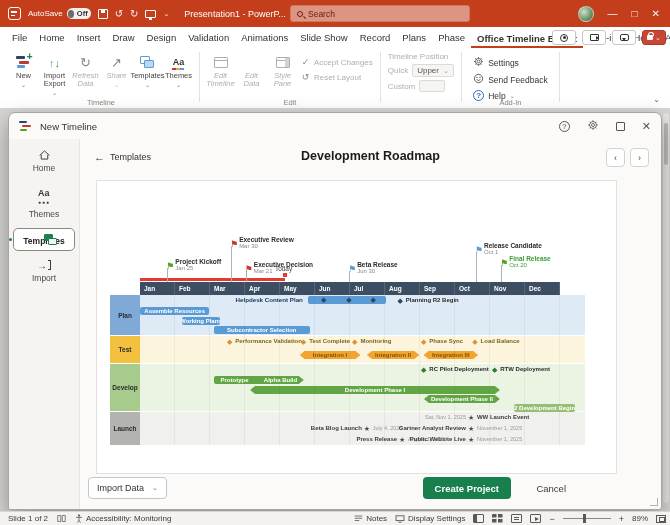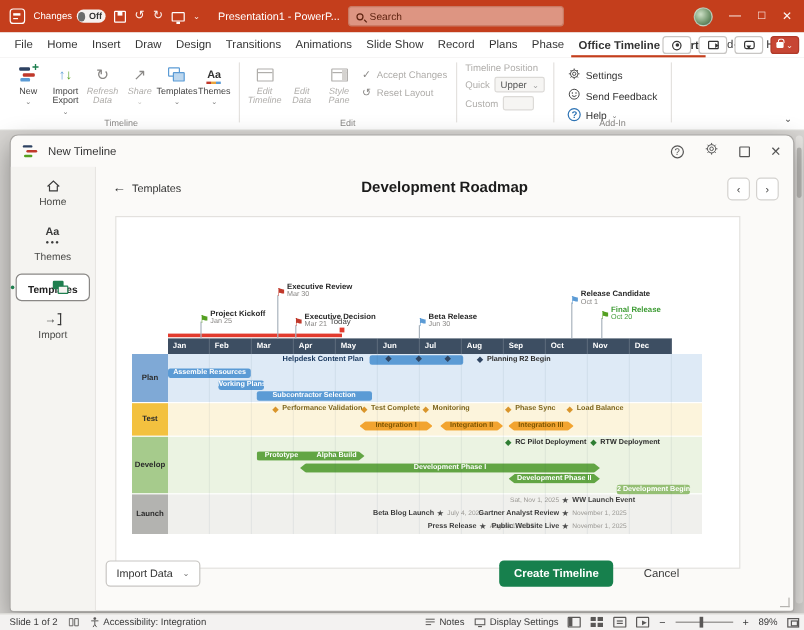--- a/index.html
+++ b/index.html
@@ -164,21 +164,21 @@
   .bar .dia{position:absolute;top:0;font-size:7px;line-height:8px;font-weight:normal;}
   .tl-text{position:absolute;top:1px;font-size:6.2px;font-weight:bold;color:#17365D;white-space:nowrap;line-height:8px;}
   .tl-ms{position:absolute;top:1px;display:flex;align-items:center;gap:3px;white-space:nowrap;line-height:9px;}
   .tl-ms .d{font-size:7px;}
   .tl-ms .t{font-size:6px;font-weight:bold;color:#2b2b2b;}
   .star-item .st{position:absolute;font-size:7px;color:#4a4a4a;top:1px;line-height:9px;}
   .star-item .pre,.star-item .post{position:absolute;top:1px;white-space:nowrap;line-height:9px;}
   .kind-name{font-size:6px;font-weight:bold;color:#3b3b3b;}
   .kind-date{font-size:5.5px;color:#9b9995;}
 
-  .dlg-foot{position:absolute;left:0;right:0;bottom:12px;height:36px;}
+  .dlg-foot{position:absolute;left:0;right:0;bottom:2px;height:36px;}
   .imp-btn{position:absolute;left:8px;top:6px;height:22px;padding:0 8px;border:1px solid #c8c6c3;border-radius:4px;background:#fff;display:flex;align-items:center;gap:8px;font-size:9px;color:#333;}
   .create-btn{position:absolute;right:150px;top:6px;height:22px;padding:0 12px;background:#17804D;border-radius:4px;color:#fff;font-size:9.5px;font-weight:bold;display:flex;align-items:center;}
   .cancel-btn{position:absolute;right:95px;top:6px;height:22px;display:flex;align-items:center;font-size:9.5px;color:#3b3b3b;}
   .resize{position:absolute;right:3px;bottom:3px;width:8px;height:8px;border-right:1.5px solid #b5b3b0;border-bottom:1.5px solid #b5b3b0;}
 
   
   .stb{position:absolute;left:0;top:511px;width:670px;height:14px;background:#f3f2f1;border-top:1px solid #d8d6d3;display:flex;align-items:center;font-size:8px;color:#3b3b3b;}
   .stb-left{display:flex;align-items:center;gap:9px;padding-left:8px;}
   .stb-right{position:absolute;right:4px;display:flex;align-items:center;gap:8px;}
   .stb svg{display:block;}
@@ -201,21 +201,21 @@
 
 <div class="screen">
 
   <div class="tb">
     <div class="tb-left">
       <span class="app-icon">
           <i></i>
           <i></i>
         </span>
       <span class="autosave">
-        <span>Changes</span>
+        <span>AutoSave</span>
         <span class="toggle">
             <i class="knob"></i>
             <span>Off</span>
           </span>
       </span>
       <span class="floppy">
           <i></i>
         </span>
       <span class="tb-ic">↺</span>
       <span class="tb-ic">↻</span>
@@ -235,21 +235,21 @@
     </div>
   </div>
 
   <div class="mb">
     <div class="mb-items" id="menu-items">
         <div class="mb-item">File</div>
         <div class="mb-item">Home</div>
         <div class="mb-item">Insert</div>
         <div class="mb-item">Draw</div>
         <div class="mb-item">Design</div>
-        <div class="mb-item">Transitions</div>
+        <div class="mb-item">Validation</div>
         <div class="mb-item">Animations</div>
         <div class="mb-item">Slide Show</div>
         <div class="mb-item">Record</div>
         <div class="mb-item">Plans</div>
         <div class="mb-item">Phase</div>
         <div class="mb-item active">Office Timeline Expert</div>
         <div class="mb-item">Add-ins</div>
         <div class="mb-item">Help</div>
         <div class="mb-item">Acrobat</div>
       </div>
@@ -702,21 +702,21 @@
                   <i></i>
                 </div>
               </div>
           </div>
 
           <div class="dlg-foot">
             <span class="imp-btn">
                 <span>Import Data</span>
                 <span class="chev" style="color:#666;">⌄</span>
               </span>
-            <span class="create-btn">Create Timeline</span>
+            <span class="create-btn">Create Project</span>
             <span class="cancel-btn">Cancel</span>
           </div>
         </div>
       </div>
       <span class="resize"></span>
     </div>
   </div>
 
   <div class="stb">
     <div class="stb-left">
@@ -724,21 +724,21 @@
       <span>
           <svg width="9" height="9" viewBox="0 0 12 12">
             <path d="M1 2h4v8H1zM7 2h4v8H7z" fill="none" stroke="#5a5857" stroke-width="1"></path>
           </svg>
         </span>
       <span style="display:flex;align-items:center;gap:3px;">
         <svg width="8" height="9" viewBox="0 0 10 12">
             <circle cx="5" cy="2" r="1.5" fill="#5a5857"></circle>
             <path d="M1 4.5h8M5 4.5v4M5 8.5L3 11.5M5 8.5l2 3" stroke="#5a5857" stroke-width="1.1" fill="none"></path>
           </svg>
-        <span>Accessibility: Integration</span>
+        <span>Accessibility: Monitoring</span>
       </span>
     </div>
     <div class="stb-right">
       <span style="display:flex;align-items:center;gap:3px;">
         <svg width="9" height="8" viewBox="0 0 12 10">
             <path d="M1 1h10M1 4h10M1 7h6" stroke="#5a5857" stroke-width="1.1"></path>
           </svg>
         <span>Notes</span>
       </span>
       <span style="display:flex;align-items:center;gap:3px;">

